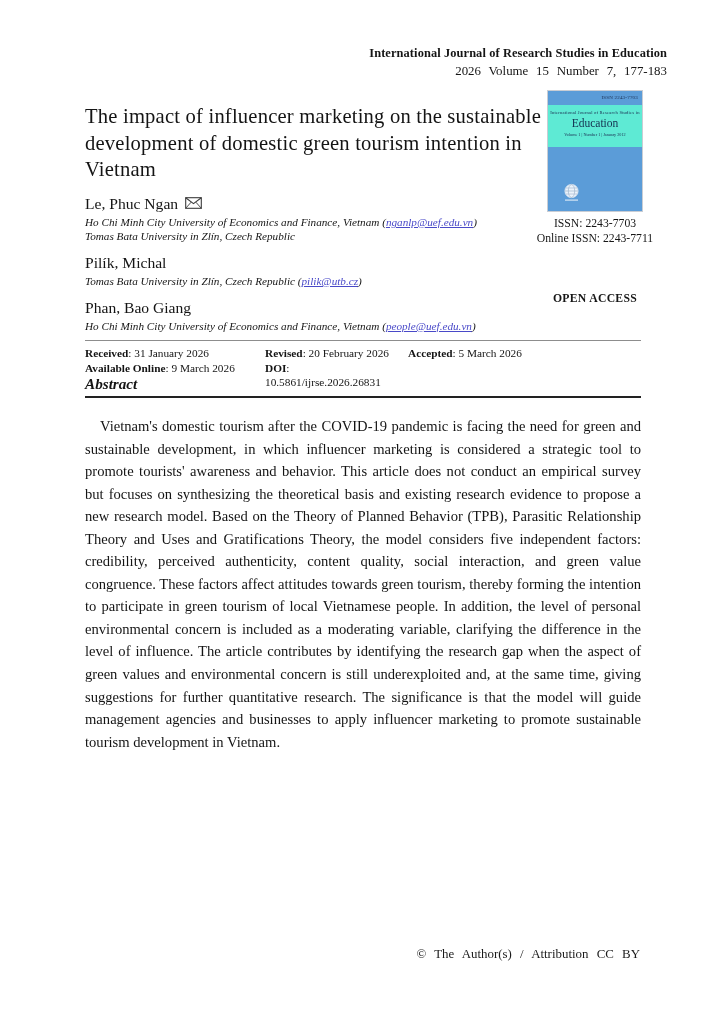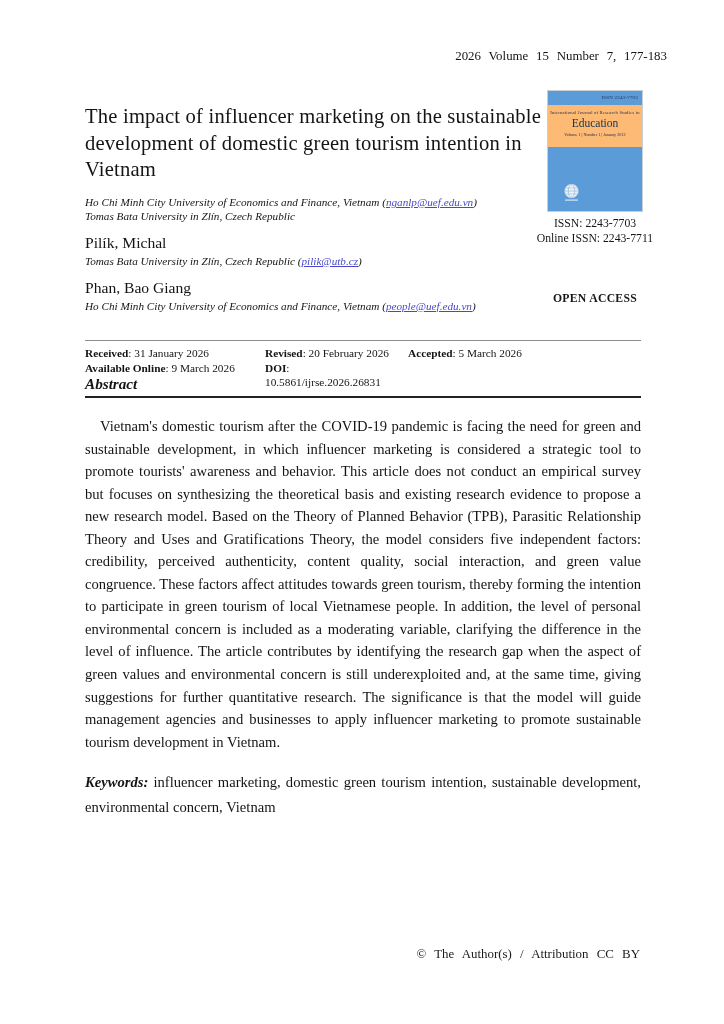--- a/index.html
+++ b/index.html
@@ -16,21 +16,21 @@
 
   
   .article-title { position:absolute; left:85px; top:103px; width:488px;
     font-size:20.6px; line-height:26.6px; letter-spacing:0.2px; color:#141414; }
 
   
   .cover { position:absolute; left:547px; top:90px; width:96px; height:122px;
     border:1px solid #c9cdd4; background:#ccdaec; overflow:hidden; }
   .cover-band-top { height:14px; background:#5b9cd8; position:relative; }
   .cover-top-issn { position:absolute; right:4px; top:4px; font-size:5px; color:#1d2f52; letter-spacing:0.2px; }
-  .cover-mid { height:42px; background:#fdba74; text-align:center; padding-top:5px; }
+  .cover-mid { height:42px; background:#5eead4; text-align:center; padding-top:5px; }
   .cover-series { font-size:4.6px; color:#1b2c50; letter-spacing:0.2px; }
   .cover-title { font-size:11.5px; color:#14304f; margin-top:2px; }
   .cover-issue { font-size:4.2px; color:#1b2c50; margin-top:3px; }
   .cover-band-bottom { height:66px; background:#5b9cd8; position:relative; }
   .cover-logo { position:absolute; left:15px; bottom:7px; }
 
   
   .issn-block { position:absolute; left:527px; top:216px; width:136px; text-align:center;
     font-size:11.7px; line-height:15px; color:#161616; }
   .open-access { position:absolute; left:527px; top:250px; width:136px; text-align:center;
@@ -66,20 +66,21 @@
   
   .page-footer { position:absolute; top:947px; right:84px;
     font-size:12.9px; word-spacing:5px; color:#1a1a1a; }
 </style>
 </head>
 <body>
 
 <div class="page">
 
   <div class="journal-header">
+    <div class="journal-name">International Journal of Research Studies in Education</div>
     <div class="issue-info">2026 Volume 15 Number 7, 177-183</div>
   </div>
 
   <div class="article-title">The impact of influencer marketing on the sustainable development of domestic green tourism intention in Vietnam</div>
 
   <div class="cover">
     <div class="cover-band-top">
       <span class="cover-top-issn">ISSN 2243-7703</span>
     </div>
     <div class="cover-mid">
@@ -103,20 +104,30 @@
 
   <div class="issn-block">
     <div>ISSN: 2243-7703</div>
     <div>Online ISSN: 2243-7711</div>
   </div>
   <div class="open-access">OPEN ACCESS</div>
 
   <div class="authors">
 
     <div class="author-group">
+      <div class="author-name">
+        <span>Le, Phuc Ngan</span>
+        <span class="mail-icon">
+          <svg width="17" height="12" viewBox="0 0 17 12">
+            <rect x="0.7" y="0.7" width="15.6" height="10.6" fill="none" stroke="#3c3c3c" stroke-width="1.1"></rect>
+            <path d="M0.7 0.7 L8.5 6.6 L16.3 0.7" fill="none" stroke="#3c3c3c" stroke-width="1.1"></path>
+            <path d="M0.7 11.3 L6.1 5.2 M16.3 11.3 L10.9 5.2" fill="none" stroke="#3c3c3c" stroke-width="0.9"></path>
+          </svg>
+        </span>
+      </div>
       <div class="affil">
         <span>Ho Chi Minh City University of Economics and Finance, Vietnam (</span><a class="email-link">nganlp@uef.edu.vn</a><span>)</span>
       </div>
       <div class="affil">Tomas Bata University in Zlín, Czech Republic</div>
     </div>
 
     <div class="author-group">
       <div class="author-name">
         <span>Pilík, Michal</span>
       </div>
@@ -140,19 +151,16 @@
     <div><b>Received</b><span>: 31 January 2026</span></div>
     <div><b>Revised</b><span>: 20 February 2026</span></div>
     <div><b>Accepted</b><span>: 5 March 2026</span></div>
     <div><b>Available Online</b><span>: 9 March 2026</span></div>
     <div><b>DOI</b><span>: 10.5861/ijrse.2026.26831</span></div>
   </div>
 
   <div class="abstract-heading">Abstract</div>
   <div class="abstract-body">Vietnam's domestic tourism after the COVID-19 pandemic is facing the need for green and sustainable development, in which influencer marketing is considered a strategic tool to promote tourists' awareness and behavior. This article does not conduct an empirical survey but focuses on synthesizing the theoretical basis and existing research evidence to propose a new research model. Based on the Theory of Planned Behavior (TPB), Parasitic Relationship Theory and Uses and Gratifications Theory, the model considers five independent factors: credibility, perceived authenticity, content quality, social interaction, and green value congruence. These factors affect attitudes towards green tourism, thereby forming the intention to participate in green tourism of local Vietnamese people. In addition, the level of personal environmental concern is included as a moderating variable, clarifying the difference in the level of influence. The article contributes by identifying the research gap when the aspect of green values and environmental concern is still underexploited and, at the same time, giving suggestions for further quantitative research. The significance is that the model will guide management agencies and businesses to apply influencer marketing to promote sustainable tourism development in Vietnam.</div>
 
-  <div class="keywords">
-    <span class="keywords-label">Keywords:</span><span> influencer marketing, domestic green tourism intention, sustainable development, environmental concern, Vietnam</span>
-  </div>
 
   <div class="page-footer">© The Author(s) / Attribution CC BY</div>
 
 </div>
 
 </body></html>

